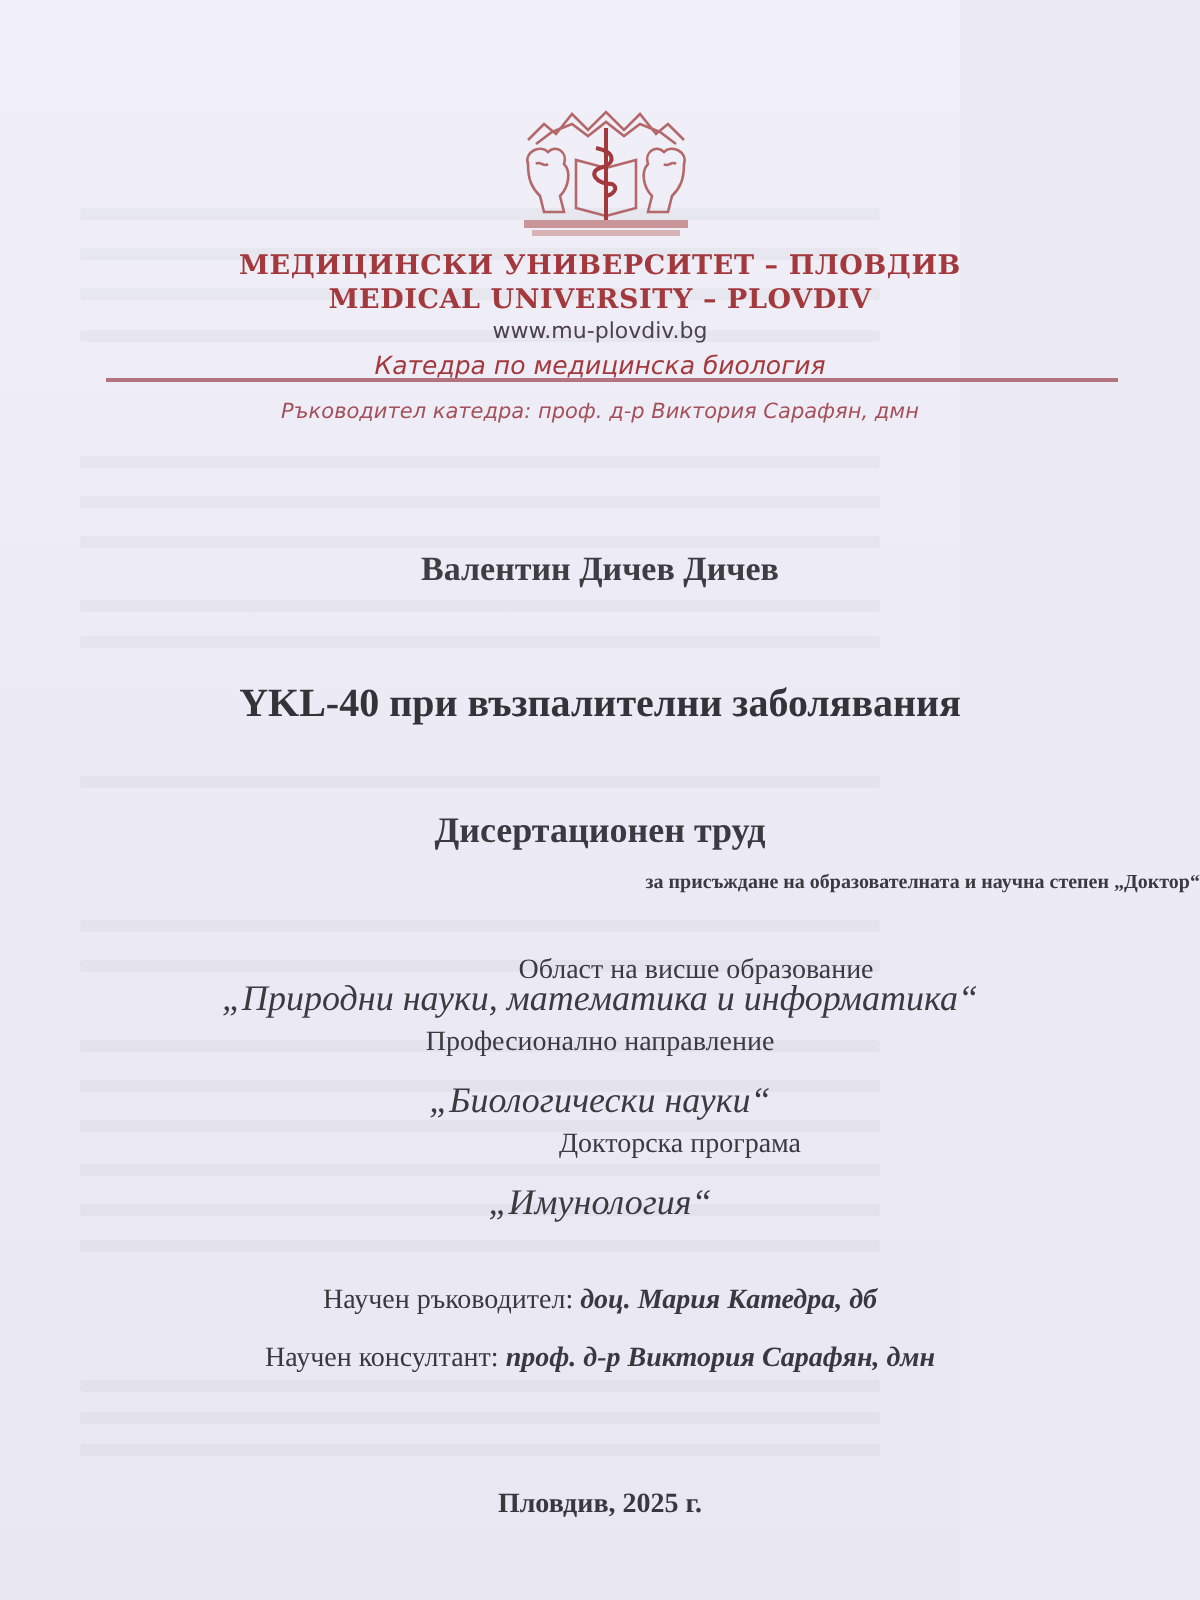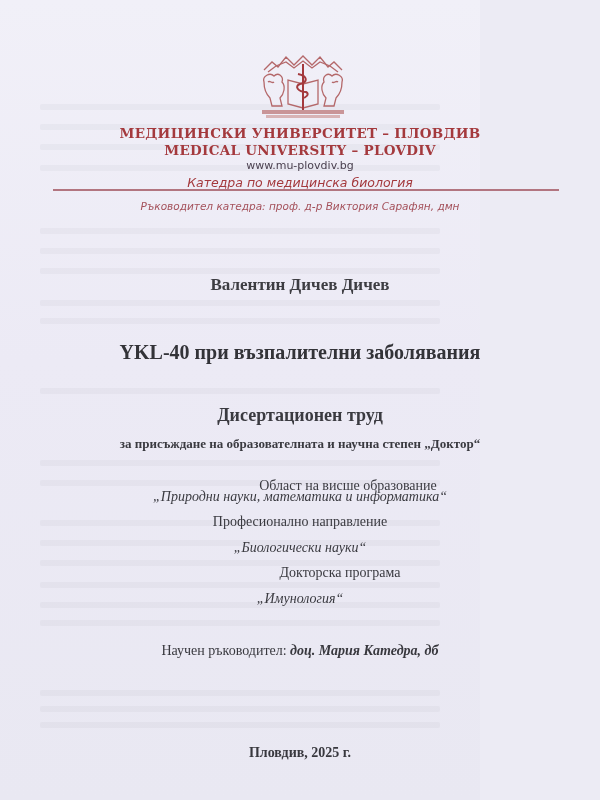--- a/index.html
+++ b/index.html
@@ -102,29 +102,30 @@
     }
     .diss {
       top: 405px;
       font-weight: bold;
       font-size: 18px;
       color: #3a3a40;
     }
     .award {
       top: 436px;
       font-weight: bold;
-      font-size: 13px;
-      color: #3a3a40;
+      font-size: 10px;
+      color: #3a3a40;
+      text-align: right;
     }
     .plain {
       font-size: 14px;
       color: #3a3a40;
     }
     .ital {
-      font-size: 14px;
+      font-size: 18px;
       font-style: italic;
       color: #3a3a40;
     }
     .supervisor, .consultant {
       font-size: 14px;
       color: #38383e;
     }
     .supervisor b, .consultant b {
       font-style: italic;
       font-weight: bold;
@@ -205,15 +206,19 @@
   <div class="center ital" style="top:489px;">„Природни науки, математика и информатика“</div>
   <div class="center plain" style="top:514px;">Професионално направление</div>
   <div class="center ital" style="top:540px;">„Биологически науки“</div>
   <div class="center plain" style="top:565px;padding-left:40px;">Докторска програма</div>
   <div class="center ital" style="top:591px;">„Имунология“</div>
 
   <div class="center supervisor" style="top:643px;">
     <span>Научен ръководител:</span>
     <b>доц. Мария Катедра, дб</b>
   </div>
+  <div class="center consultant" style="top:672px;">
+    <span>Научен консултант:</span>
+    <b>проф. д-р Виктория Сарафян, дмн</b>
+  </div>
 
   <div class="center city">Пловдив, 2025 г.</div>
 </div>
 
 </body></html>

